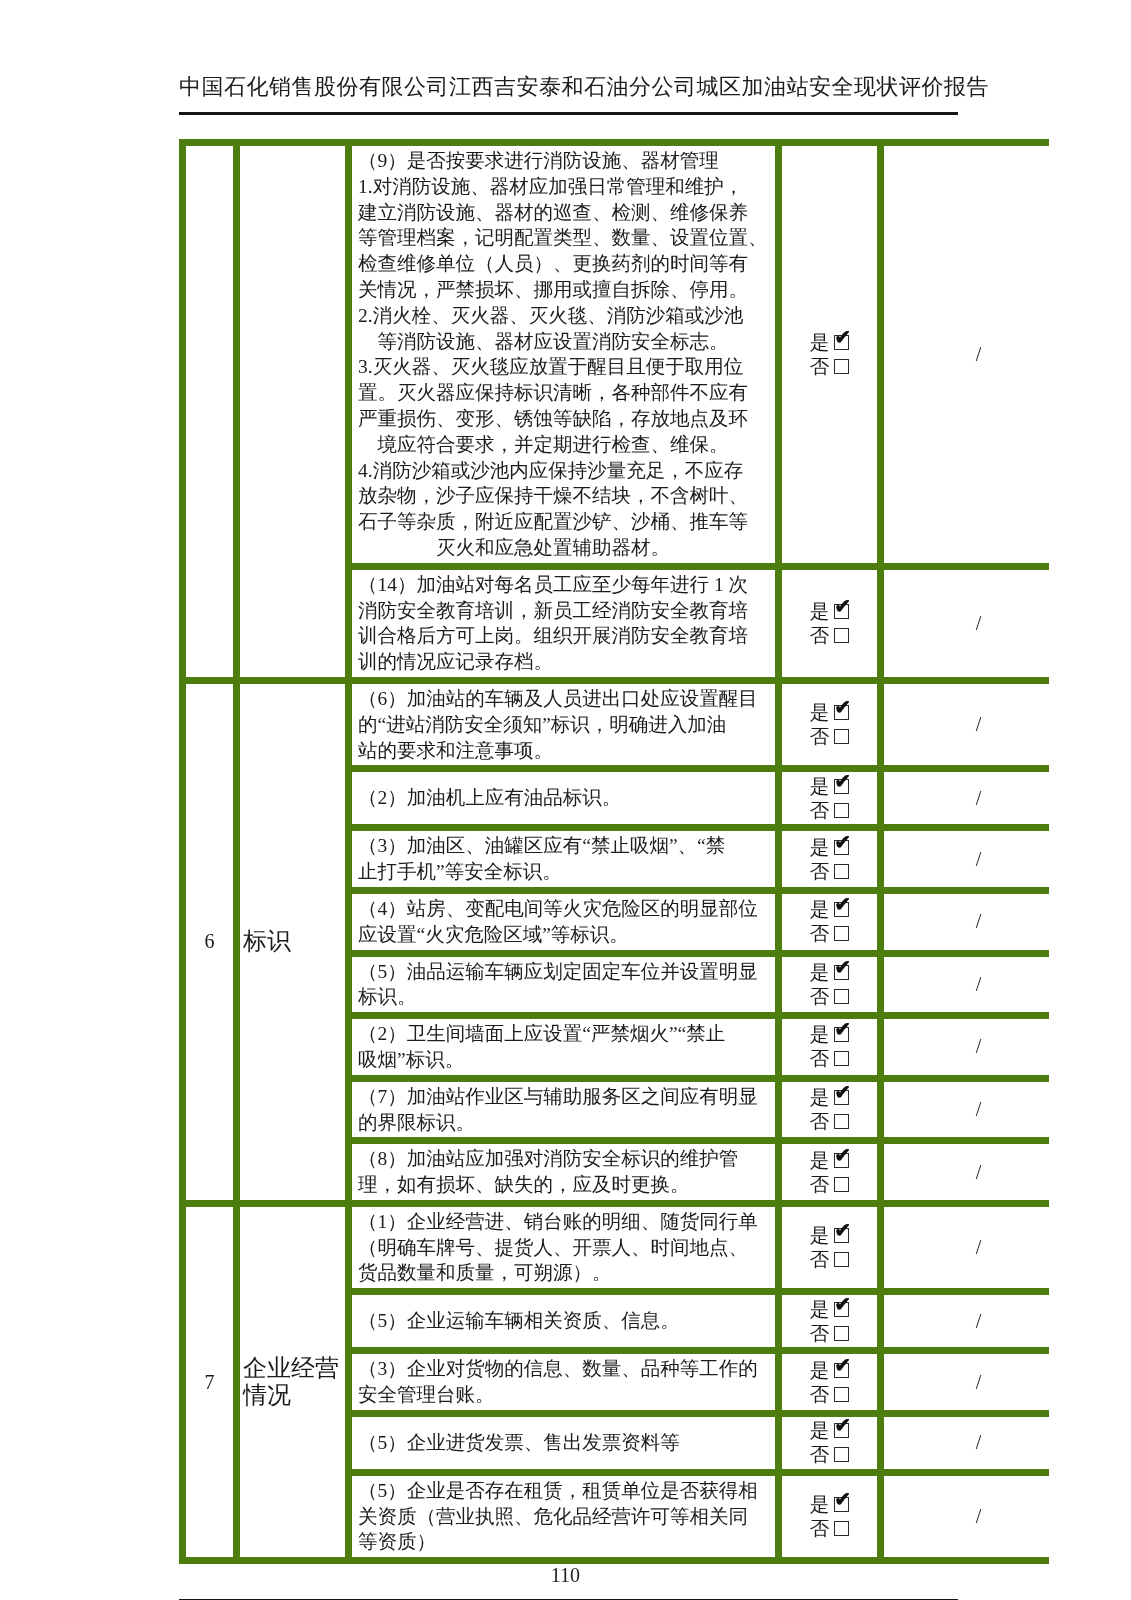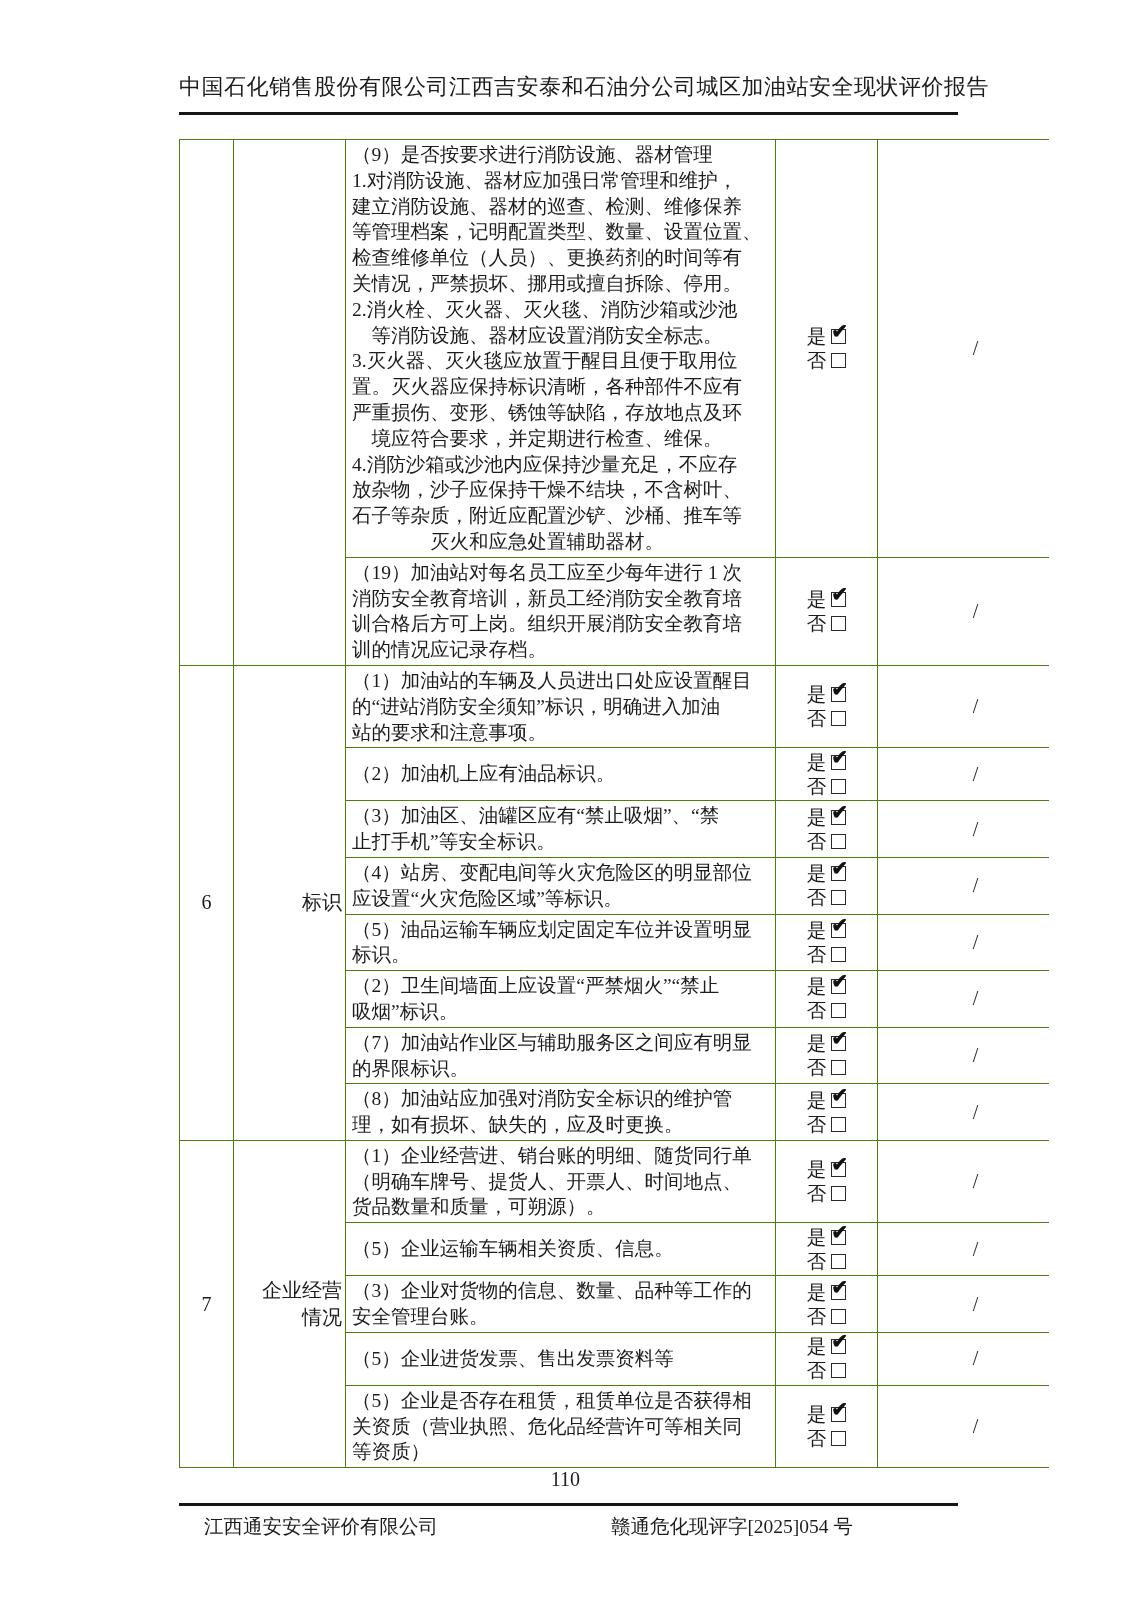--- a/index.html
+++ b/index.html
@@ -20,26 +20,26 @@
   }
   .header-title { font-size:22px; letter-spacing:0.5px; white-space:nowrap; }
 
   table.doc-table {
     border-collapse:collapse;
     table-layout:fixed;
     width:894px;
     margin:24px 0 0 97px;
   }
   td {
-    border:1px solid #4d7c0f;
+    border:7px solid #4d7c0f;
     padding:2px 3px;
     vertical-align:middle;
   }
   .c-no   { text-align:center; font-size:20px; }
-  .c-cat  { text-align:right; font-size:20px; line-height:27px; white-space:pre-line; }
+  .c-cat  { text-align:left; font-size:24px; line-height:27px; white-space:pre-line; }
   .c-content {
     font-size:19.5px;
     line-height:25.8px;
     padding:2px 4px 2px 6px;
     white-space:pre-line;
     text-align:left;
   }
   .c-check { padding:2px 0; }
   .check-line {
     display:flex; align-items:center; justify-content:center;
@@ -115,42 +115,42 @@
               </span>
             </div>
             <div class="check-line">
               <span>否</span>
               <span class="box"></span>
             </div>
           </td>
           <td class="c-remark"><span>/</span></td>
         </tr>
         <tr>
-          <td class="c-content">（19）加油站对每名员工应至少每年进行 1 次
+          <td class="c-content">（14）加油站对每名员工应至少每年进行 1 次
 消防安全教育培训，新员工经消防安全教育培
 训合格后方可上岗。组织开展消防安全教育培
 训的情况应记录存档。</td>
           <td class="c-check">
             <div class="check-line">
               <span>是</span>
               <span class="box">
                 <span class="mark">✔</span>
               </span>
             </div>
             <div class="check-line">
               <span>否</span>
               <span class="box"></span>
             </div>
           </td>
           <td class="c-remark"><span>/</span></td>
         </tr>
         <tr>
           <td class="c-no" rowspan="8">6</td>
           <td class="c-cat" rowspan="8">标识</td>
-          <td class="c-content">（1）加油站的车辆及人员进出口处应设置醒目
+          <td class="c-content">（6）加油站的车辆及人员进出口处应设置醒目
 的“进站消防安全须知”标识，明确进入加油
 站的要求和注意事项。</td>
           <td class="c-check">
             <div class="check-line">
               <span>是</span>
               <span class="box">
                 <span class="mark">✔</span>
               </span>
             </div>
             <div class="check-line">

